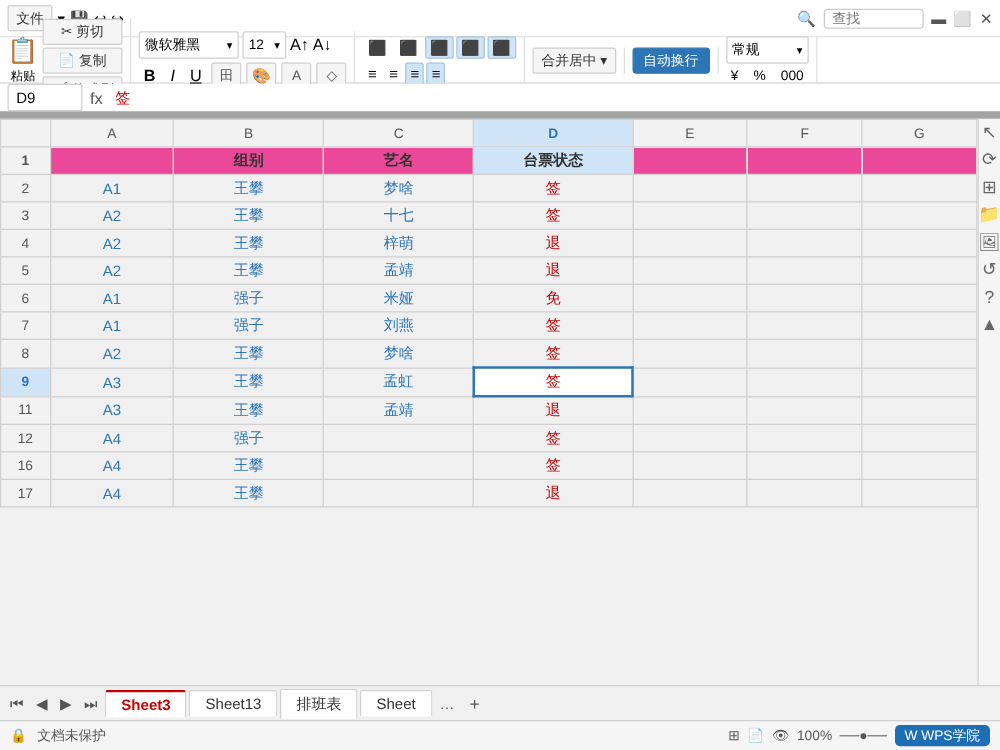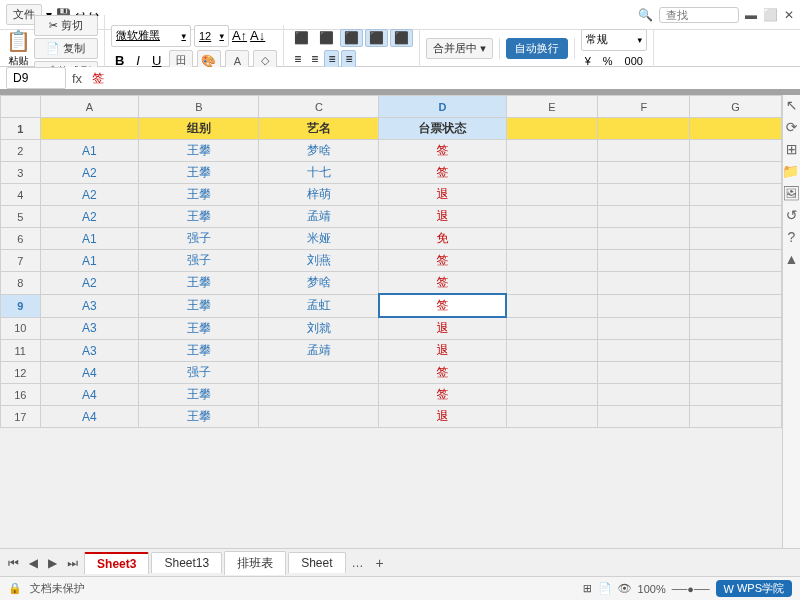--- a/index.html
+++ b/index.html
@@ -104,21 +104,21 @@
       color: #2e75b6;
       font-weight: bold;
     }
     
     .active-cell {
       border: 2px solid #2e75b6 !important;
       background: #fff;
     }
 
     
-    .header-row td { background: #fde047; font-weight: bold; color: #333; }
+    .header-row td { background: #ec4899; font-weight: bold; color: #333; }
 
     
     .right-panel {
       width: 18px;
       background: #f5f5f5;
       border-left: 1px solid #d0d0d0;
       display: flex;
       flex-direction: column;
       align-items: center;
       font-size: 11px;
@@ -200,21 +200,21 @@
             📄 <span>复制</span>
           </button>
           <button class="rb-btn">
             🖌 <span>格式刷</span>
           </button>
         </div>
       </div>
 
       <div class="ribbon-group">
         <div style="display:flex;flex-direction:column;gap:3px;">
-          <div style="display:flex;align-items:center;gap:3px;text-decoration:underline;">
+          <div style="display:flex;align-items:center;gap:3px;">
             <div class="rb-dropdown font-name">
               <span>微软雅黑</span>
               <span style="margin-left:auto;font-size:9px;">▾</span>
             </div>
             <div class="rb-dropdown font-size">
               <span>12</span>
               <span style="margin-left:auto;font-size:9px;">▾</span>
             </div>
             <span style="cursor:pointer;font-size:13px;">A↑</span>
             <span style="cursor:pointer;font-size:13px;">A↓</span>
@@ -394,30 +394,20 @@
               <td class="row-header active-row">9</td>
               <td style="color: rgb(46, 117, 182);">A3</td>
               <td style="color: rgb(46, 117, 182);">王攀</td>
               <td style="color: rgb(46, 117, 182);">孟虹</td>
               <td class="active-cell" style="color: rgb(192, 0, 0);">签</td>
               <td></td>
               <td></td>
               <td></td>
             </tr>
             <tr>
-              <td class="row-header">10</td>
-              <td style="color: rgb(46, 117, 182);">A3</td>
-              <td style="color: rgb(46, 117, 182);">王攀</td>
-              <td style="color: rgb(46, 117, 182);">刘就</td>
-              <td style="color: rgb(192, 0, 0);">退</td>
-              <td></td>
-              <td></td>
-              <td></td>
-            </tr>
-            <tr>
               <td class="row-header">11</td>
               <td style="color: rgb(46, 117, 182);">A3</td>
               <td style="color: rgb(46, 117, 182);">王攀</td>
               <td style="color: rgb(46, 117, 182);">孟靖</td>
               <td style="color: rgb(192, 0, 0);">退</td>
               <td></td>
               <td></td>
               <td></td>
             </tr>
             <tr>

